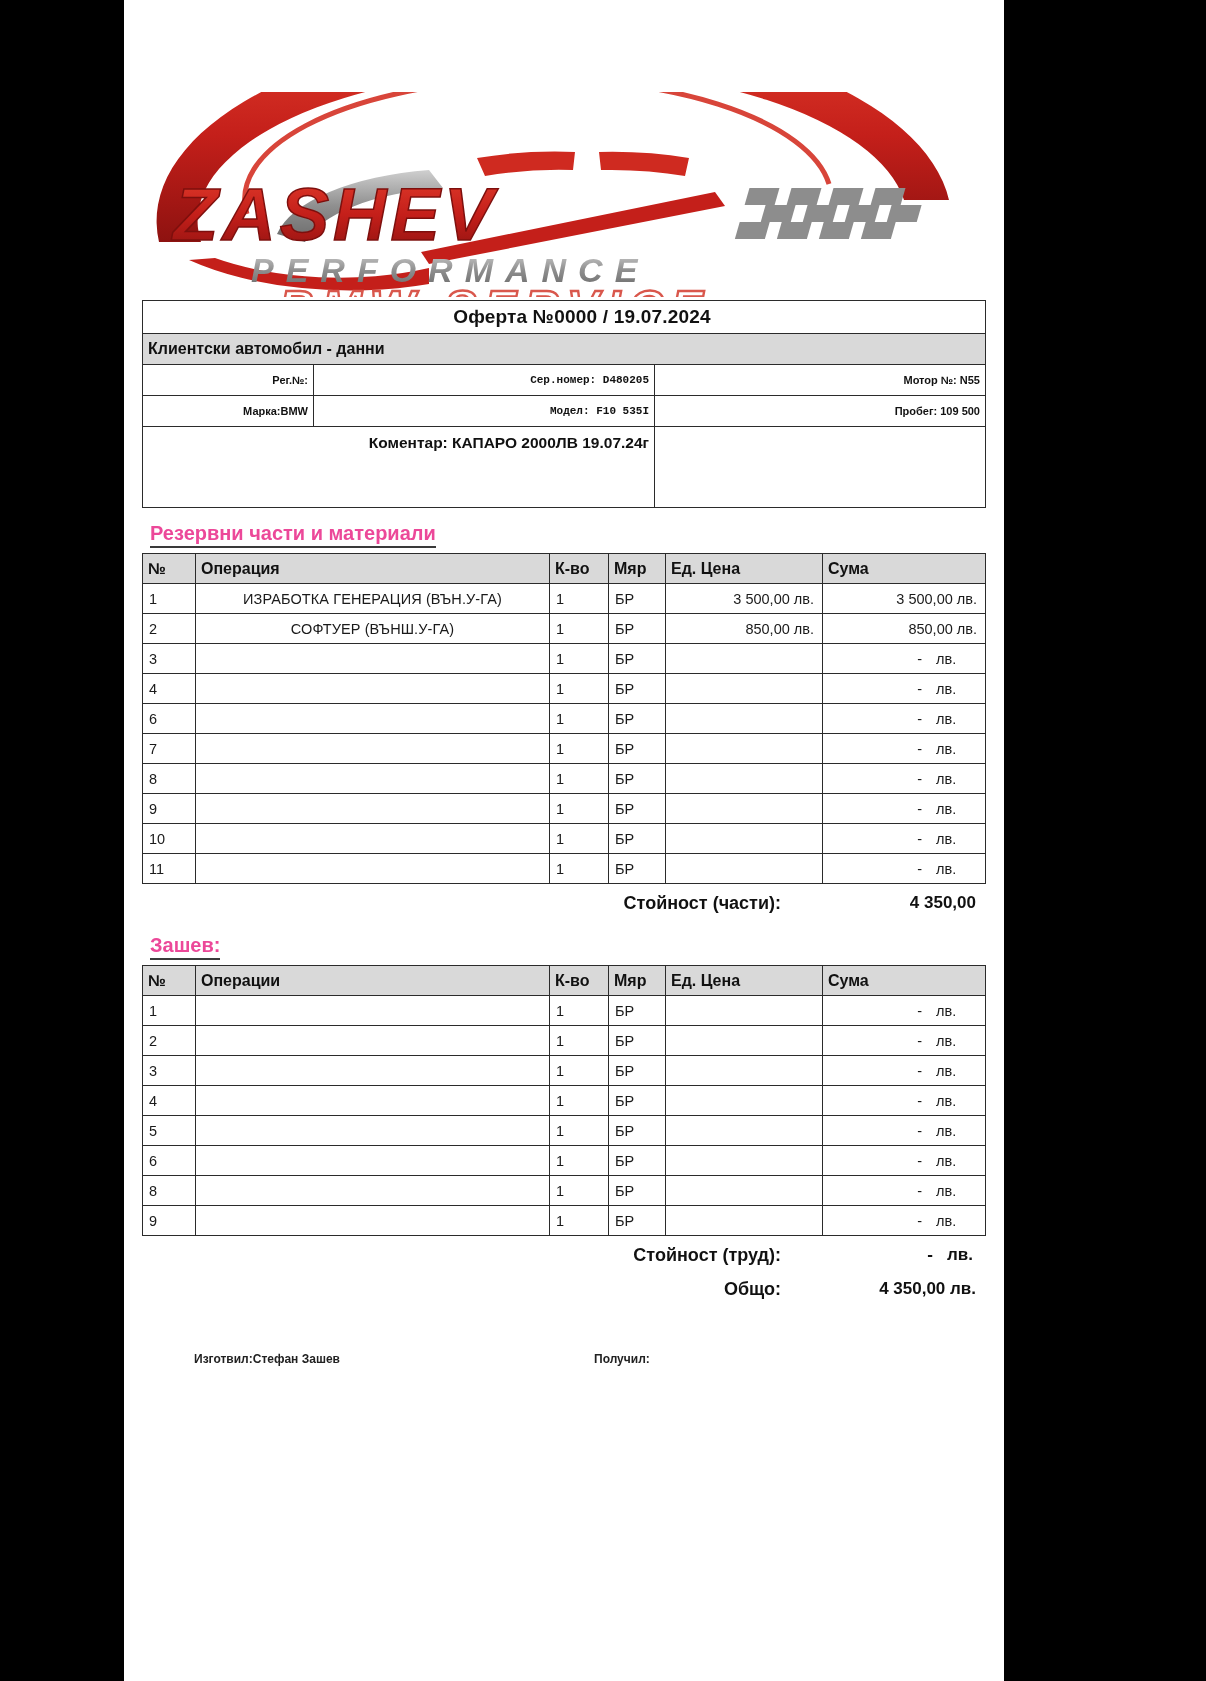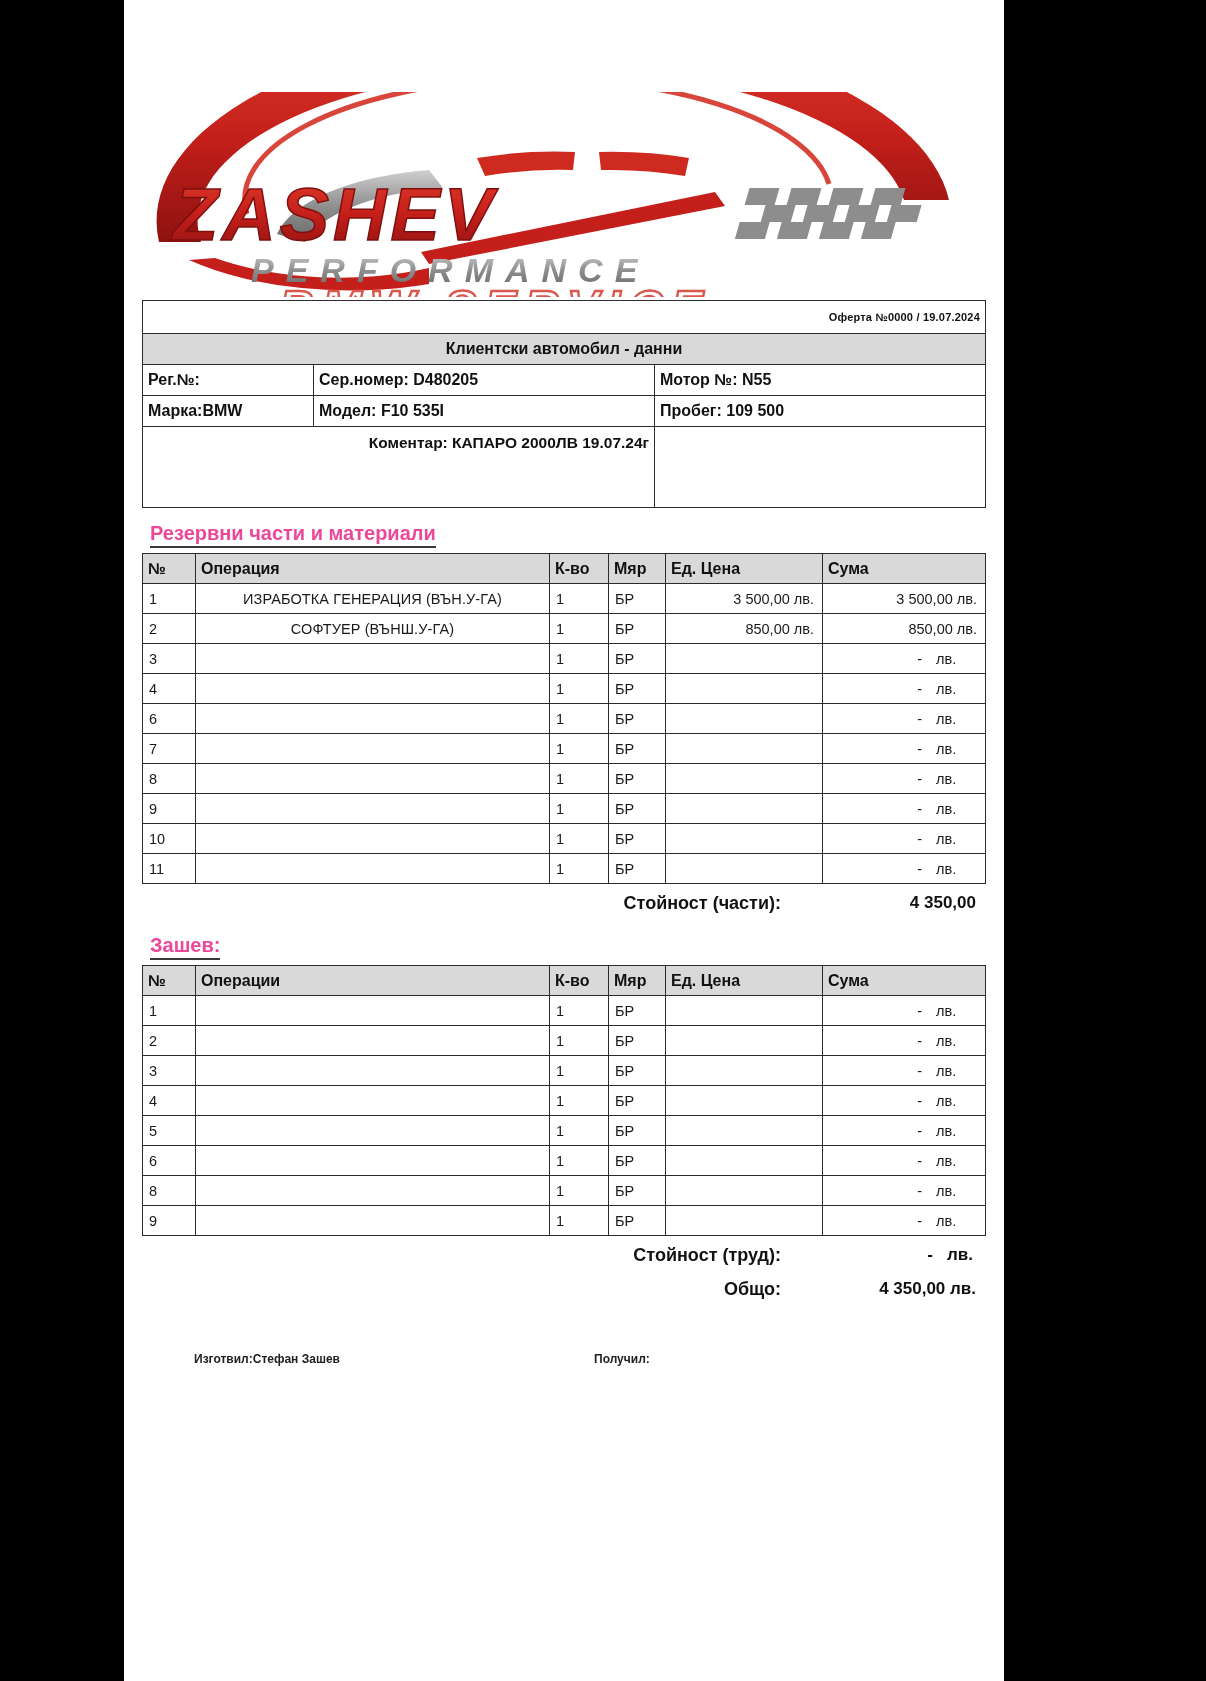--- a/index.html
+++ b/index.html
@@ -34,28 +34,28 @@
     border:1.6px solid #2b2b2b;
     font-size:15.5px;
     font-weight:bold;
     color:#111;
     padding:2px 5px;
     vertical-align:middle;
     background:#fff;
     font-family:"Liberation Sans", sans-serif;
   }
   .title-row td{
-    text-align:right;font-size:11px;height:28px;letter-spacing:.2px;padding-left:41px;
+    text-align:center;font-size:19px;height:28px;letter-spacing:.2px;padding-left:41px;
   }
   .sub-row td{
-    text-align:center;background:#d9d9d9;font-size:16px;height:26px;
-  }
-  .info td{height:26px;font-size:16px;}
+    text-align:left;background:#d9d9d9;font-size:16px;height:26px;
+  }
+  .info td{height:26px;font-size:11px;text-align:right;}
   .info .c1{width:160px;}
-  .info .c2{width:330px;}
+  .info .c2{width:330px;font-family:Liberation Mono, monospace;}
   .info .c3{width:auto;}
   .comment td{height:28px;}
   .blank-tall td{height:44px;}
   
   .section-head{
     font-size:20px;font-weight:bold;color:#ec4899;
     margin:14px 0 5px 8px;
     display:inline-block;
     border-bottom:2.5px solid #3a3a3a;
     padding-bottom:1px;

